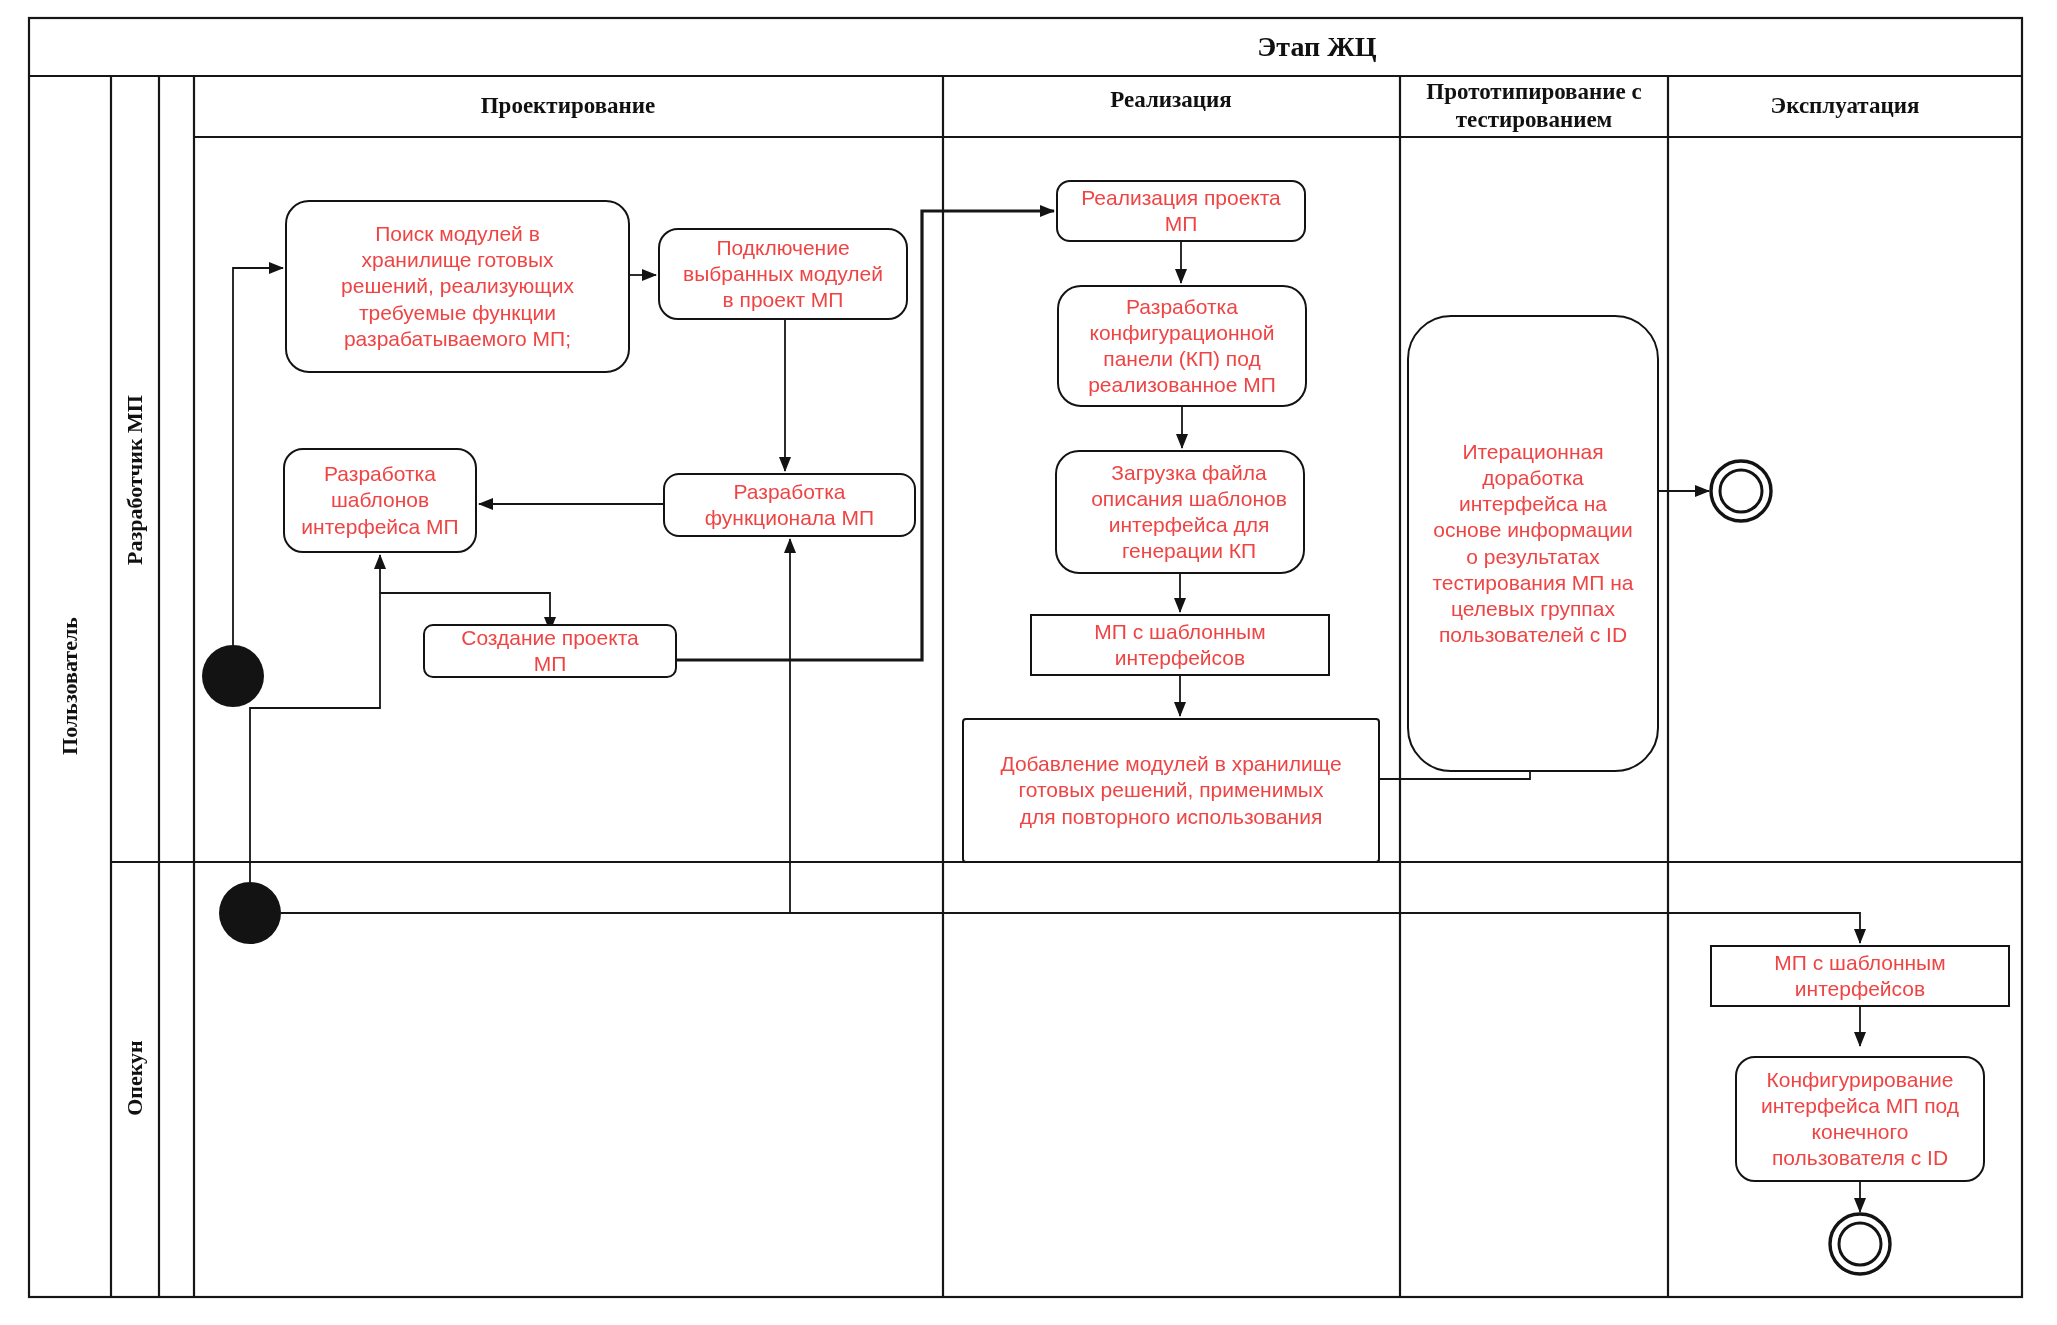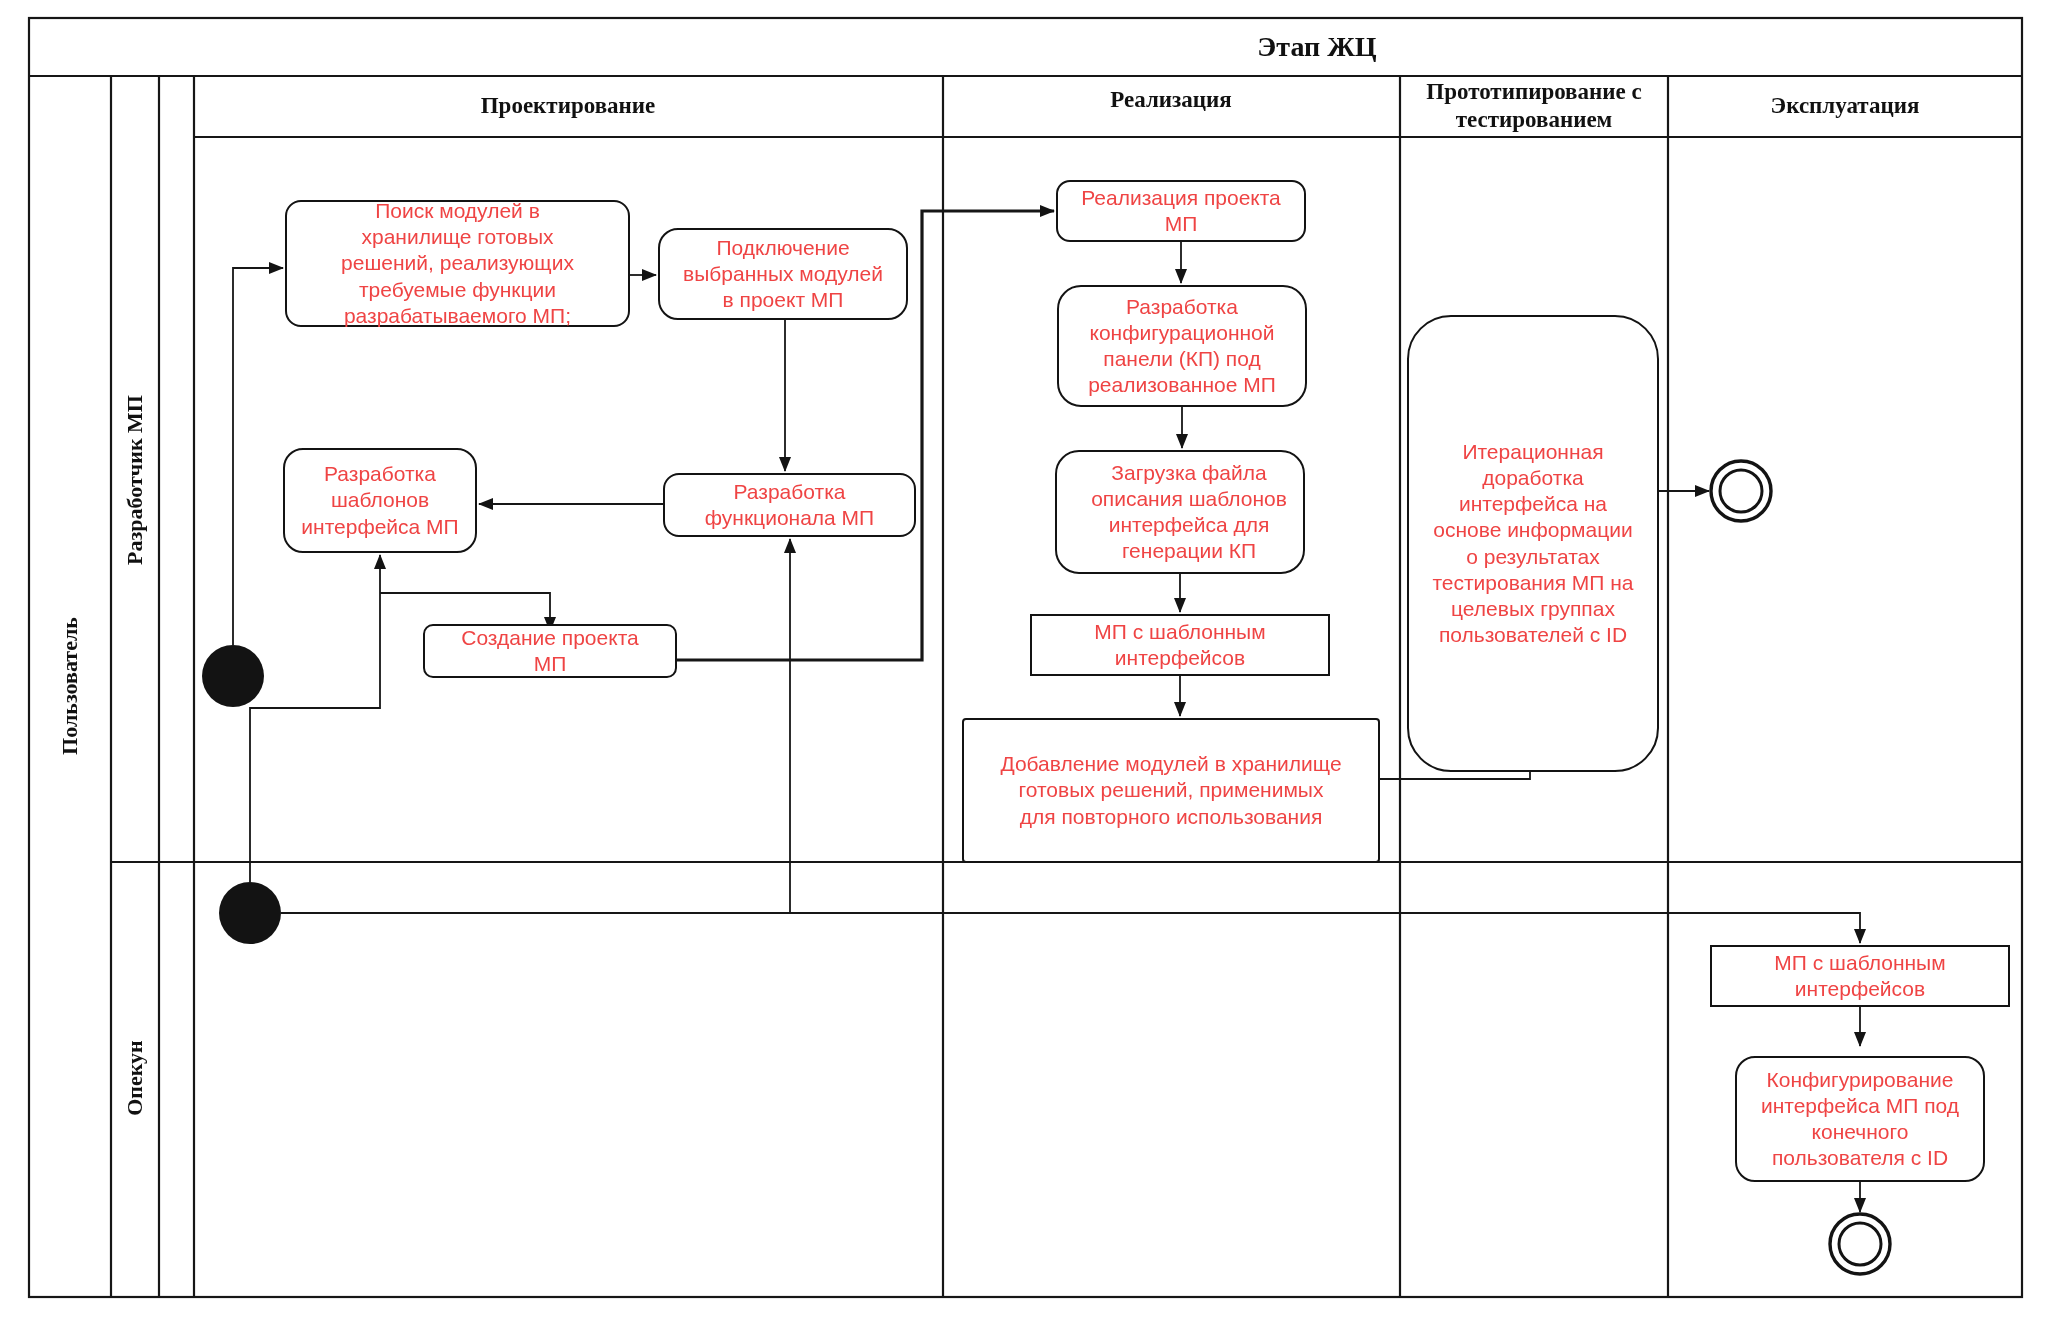--- a/index.html
+++ b/index.html
@@ -100,21 +100,21 @@
       <div class="hdr" style="left: 1534px; top: 106px;">Прототипирование с
 тестированием</div>
       <div class="hdr" style="left: 1845px; top: 106px;">Эксплуатация</div>
     </div>
   <div id="partition-labels">
       <div class="hdr rot" style="left: 70px; top: 686px;">Пользователь</div>
       <div class="hdr rot" style="left: 135px; top: 480px;">Разработчик МП</div>
       <div class="hdr rot" style="left: 135px; top: 1078px;">Опекун</div>
     </div>
   <div id="nodes-layer">
-      <div class="node" style="left: 285px; top: 200px; width: 345px; height: 127px; border-radius: 16px;">Поиск модулей в
+      <div class="node" style="left: 285px; top: 200px; width: 345px; height: 173px; border-radius: 24px;">Поиск модулей в
 хранилище готовых
 решений, реализующих
 требуемые функции
 разрабатываемого МП;</div>
       <div class="node" style="left: 658px; top: 228px; width: 250px; height: 92px; border-radius: 20px;">Подключение
 выбранных модулей
 в проект МП</div>
       <div class="node" style="left: 283px; top: 448px; width: 194px; height: 105px; border-radius: 20px;">Разработка
 шаблонов
 интерфейса МП</div>

